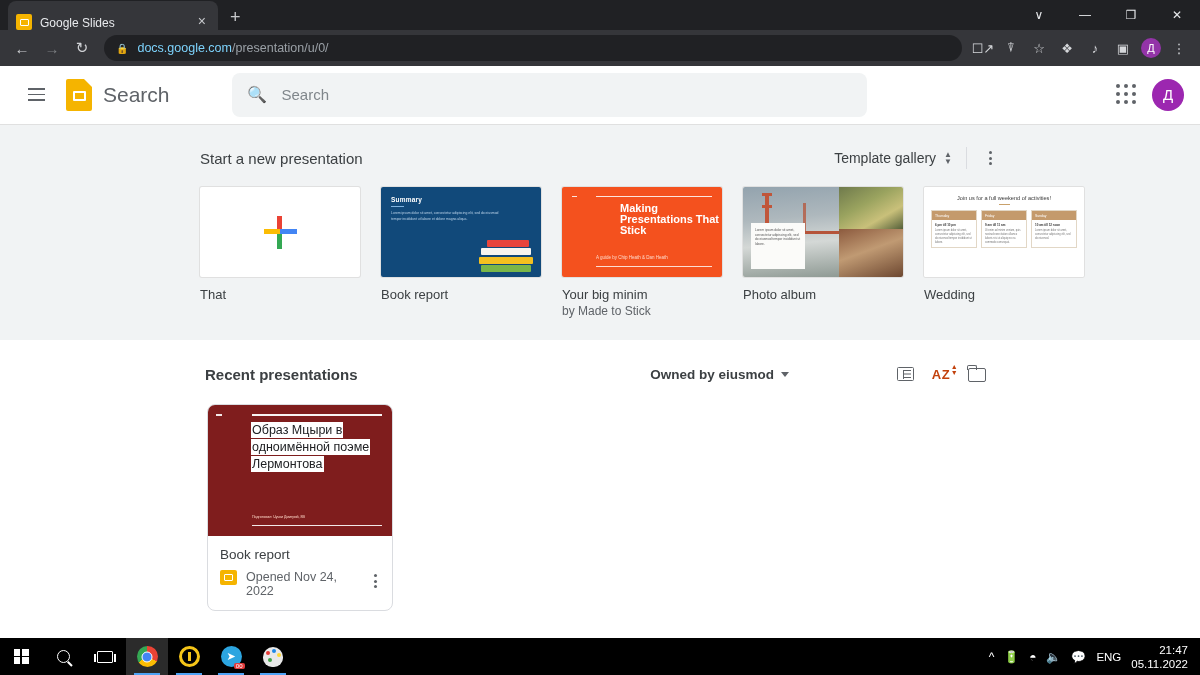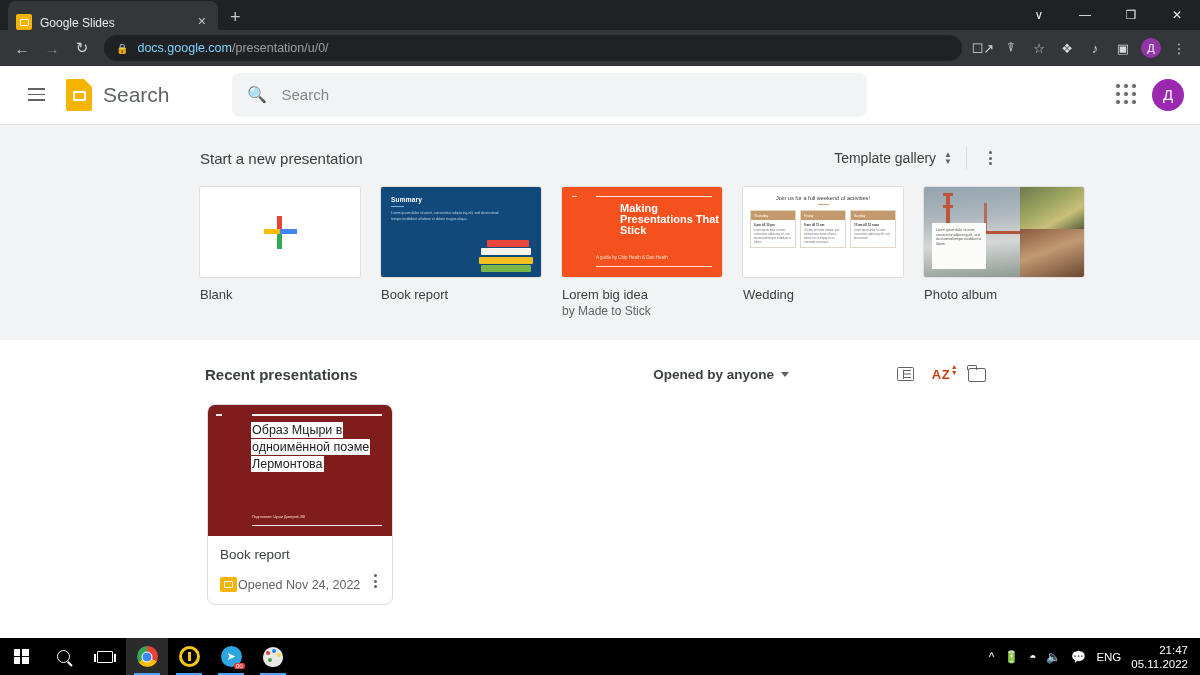--- a/index.html
+++ b/index.html
@@ -265,21 +265,21 @@
   .doc-thumb .topbar { position: absolute; left: 44px; right: 10px; top: 9px; height: 1.5px; background: rgba(255,255,255,.95); }
   .doc-thumb .rus {
     position: absolute; left: 44px; top: 17px; width: 127px;
     font-size: 12.5px; line-height: 17px; color: #202124;
   }
   .doc-thumb .rus em { font-style: normal; background: #ffffff; box-shadow: 0 0 0 1px #fff; }
   .doc-thumb .author { position: absolute; left: 44px; bottom: 17px; color: #ffd8c8; font-size: 3.6px; }
   .doc-thumb .botbar { position: absolute; left: 44px; right: 10px; bottom: 10px; height: 1.3px; background: rgba(255,255,255,.9); }
   .doc-meta { padding: 11px 12px 12px; }
   .doc-name { font-size: 13.5px; color: #3c4043; margin-bottom: 8px; }
-  .doc-sub { display: flex; align-items: flex-end; gap: 1px; }
+  .doc-sub { display: flex; align-items: flex-start; gap: 9px; }
   .mini-slides {
     width: 17px; height: 15px; background: #f5b400; border-radius: 2px;
     display: flex; align-items: center; justify-content: center; flex: 0 0 auto;
   }
   .mini-slides i { display: block; width: 9px; height: 7px; border: 1.6px solid #fff; border-radius: 1px; }
   .doc-opened { font-size: 12.5px; color: #5f6368; flex: 1 1 auto; }
   .doc-kebab { display: flex; flex-direction: column; gap: 2.5px; padding: 4px 3px; }
   .doc-kebab i { display: block; width: 3px; height: 3px; background: #5f6368; border-radius: 50%; }
 
   
@@ -412,21 +412,21 @@
 
       <div class="tpl">
         <div class="tpl-thumb">
           <div class="blank-plus">
             <i class="bp-red"></i>
               <i class="bp-green"></i>
               <i class="bp-yellow"></i>
               <i class="bp-blue"></i>
           </div>
         </div>
-        <div class="tpl-label">Blank</div>
+        <div class="tpl-label">That</div>
       </div>
 
       <div class="tpl">
         <div class="tpl-thumb">
           <div class="th-book">
             <div class="h">Summary</div>
             <div class="rule"></div>
             <div class="body">Lorem ipsum dolor sit amet, consectetur adipiscing elit, sed do eiusmod tempor incididunt ut labore et dolore magna aliqua.</div>
             <div class="books">
               <div class="bk1"></div>
@@ -442,22 +442,42 @@
       <div class="tpl">
         <div class="tpl-thumb">
           <div class="th-idea">
             <div class="dash"></div>
             <div class="topbar"></div>
             <div class="ttl">Making Presentations That Stick</div>
             <div class="by">A guide by Chip Heath &amp; Dan Heath</div>
             <div class="botbar"></div>
           </div>
         </div>
-        <div class="tpl-label">Lorem big idea</div>
+        <div class="tpl-label">Your big minim</div>
         <div class="tpl-sub">by Made to Stick</div>
+      </div>
+
+      <div class="tpl">
+        <div class="tpl-thumb">
+          <div class="th-photo">
+            <div class="ph-left">
+              <div class="bridge-tower" style="left:22px;top:6px;width:4px;height:56px;"></div>
+              <div class="bridge-tower" style="left:19px;top:6px;width:10px;height:3px;"></div>
+              <div class="bridge-tower" style="left:19px;top:18px;width:10px;height:3px;"></div>
+              <div class="bridge-deck" style="left:24px;top:44px;width:72px;height:2.5px;"></div>
+              <div class="bridge-deck" style="left:60px;top:16px;width:3px;height:28px;opacity:.75;"></div>
+              <div class="ph-caption">Lorem ipsum dolor sit amet, consectetur adipiscing elit, sed do eiusmod tempor incididunt ut labore.</div>
+            </div>
+            <div class="ph-right">
+              <div class="ph-r1"></div>
+              <div class="ph-r2"></div>
+            </div>
+          </div>
+        </div>
+        <div class="tpl-label">Photo album</div>
       </div>
 
       <div class="tpl">
         <div class="tpl-thumb">
           <div class="th-wed">
             <div class="wed-title">Join us for a full weekend of activities!</div>
             <div class="wed-rule"></div>
             <div class="wed-cols">
               <div class="wed-col">
                 <div class="hd">Thursday</div>
@@ -479,51 +499,31 @@
                     <b>10 am till 12 noon</b>
                     <span>Lorem ipsum dolor sit amet, consectetur adipiscing elit, sed do eiusmod.</span>
                   </div>
               </div>
             </div>
           </div>
         </div>
         <div class="tpl-label">Wedding</div>
       </div>
 
-      <div class="tpl">
-        <div class="tpl-thumb">
-          <div class="th-photo">
-            <div class="ph-left">
-              <div class="bridge-tower" style="left:22px;top:6px;width:4px;height:56px;"></div>
-              <div class="bridge-tower" style="left:19px;top:6px;width:10px;height:3px;"></div>
-              <div class="bridge-tower" style="left:19px;top:18px;width:10px;height:3px;"></div>
-              <div class="bridge-deck" style="left:24px;top:44px;width:72px;height:2.5px;"></div>
-              <div class="bridge-deck" style="left:60px;top:16px;width:3px;height:28px;opacity:.75;"></div>
-              <div class="ph-caption">Lorem ipsum dolor sit amet, consectetur adipiscing elit, sed do eiusmod tempor incididunt ut labore.</div>
-            </div>
-            <div class="ph-right">
-              <div class="ph-r1"></div>
-              <div class="ph-r2"></div>
-            </div>
-          </div>
-        </div>
-        <div class="tpl-label">Photo album</div>
-      </div>
-
     </div>
   </div>
 </div>
 
 <div class="recent-area">
   <div class="recent-inner">
     <div class="recent-head">
       <div class="recent-title">Recent presentations</div>
       <div class="recent-actions">
         <div class="owner-select">
-          <span>Opened by anyone</span>
+          <span>Owned by eiusmod</span>
           <span class="caret-down"></span>
         </div>
         <div class="ric">
             <span class="list-icon"></span>
           </div>
         <div class="ric">
             <span class="az">AZ<span class="arrows">▲<br>▼</span></span>
           </div>
         <div class="ric">
             <span class="folder-icon"></span>

